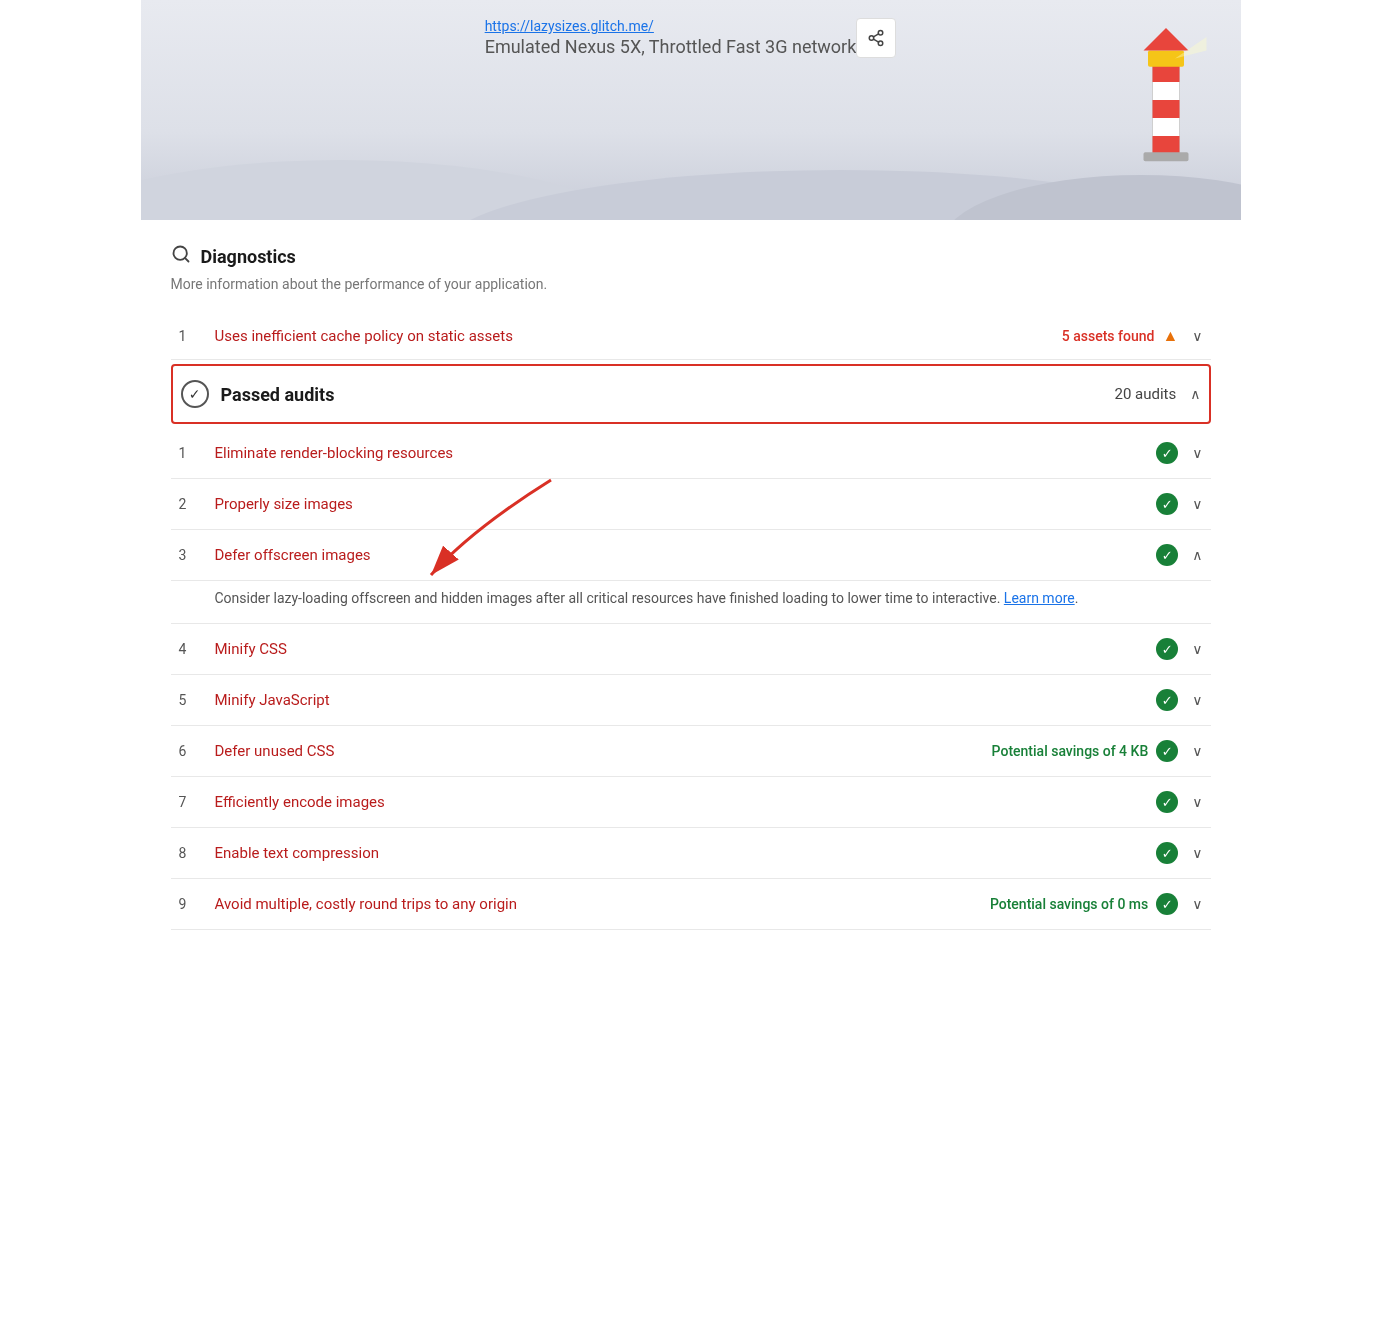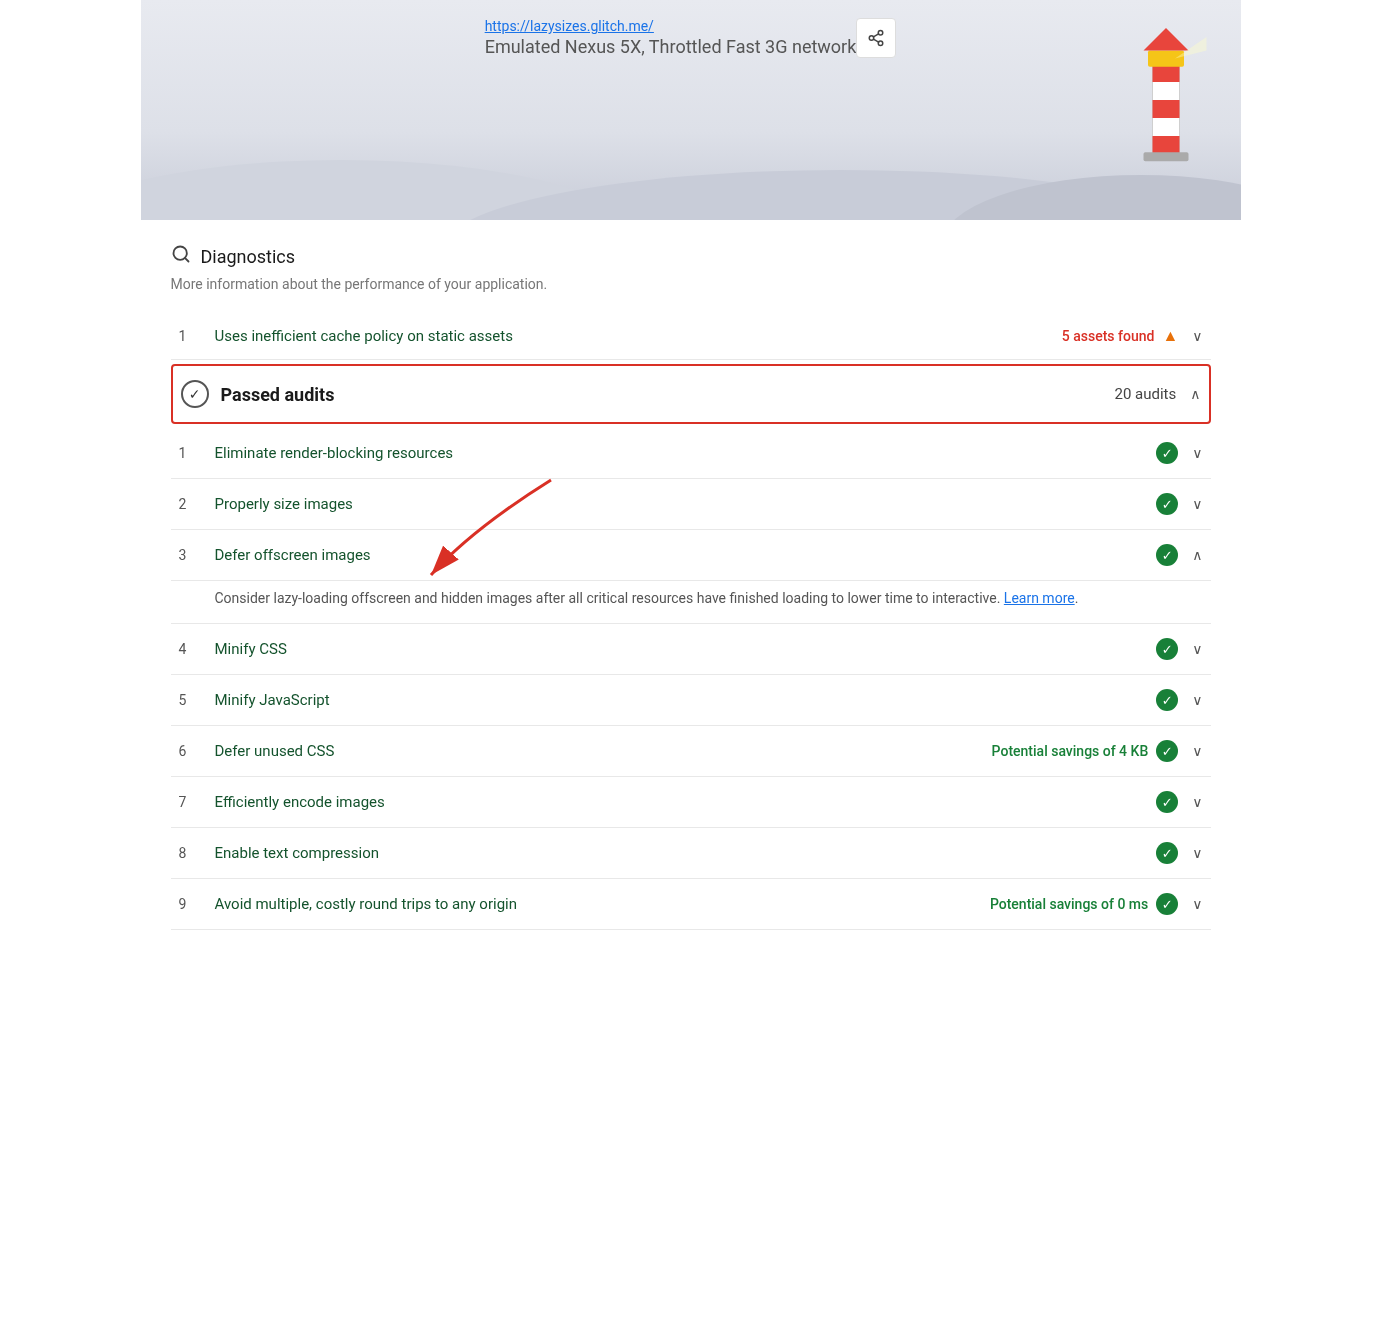--- a/index.html
+++ b/index.html
@@ -75,21 +75,21 @@
       align-items: center;
       gap: 10px;
       margin-bottom: 8px;
     }
     .section-icon {
       font-size: 18px;
       color: #444;
     }
     .section-title {
       font-size: 18px;
-      font-weight: 400;
+      font-weight: 700;
       color: #1a1a1a;
     }
     .section-subtitle {
       font-size: 14px;
       color: #777;
       margin-bottom: 20px;
     }
 
     
     .audit-row {
@@ -101,21 +101,21 @@
       position: relative;
     }
     .audit-num {
       font-size: 14px;
       color: #555;
       width: 36px;
       flex-shrink: 0;
     }
     .audit-title {
       font-size: 15px;
-      color: #14532d;
+      color: #b91c1c;
       flex: 1;
     }
     .audit-meta {
       display: flex;
       align-items: center;
       gap: 8px;
       margin-left: auto;
       flex-shrink: 0;
     }
     .assets-found {

